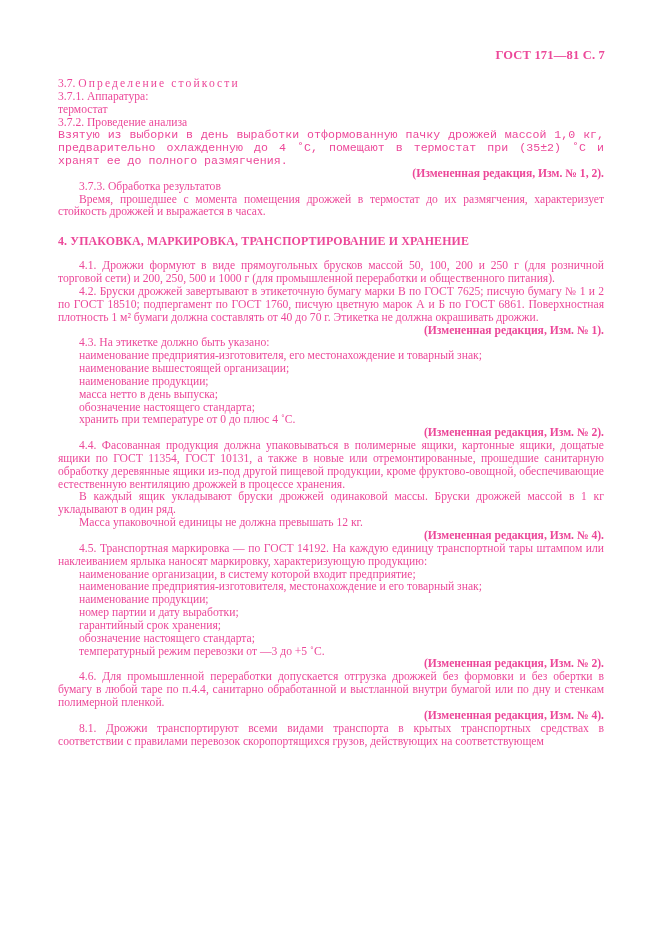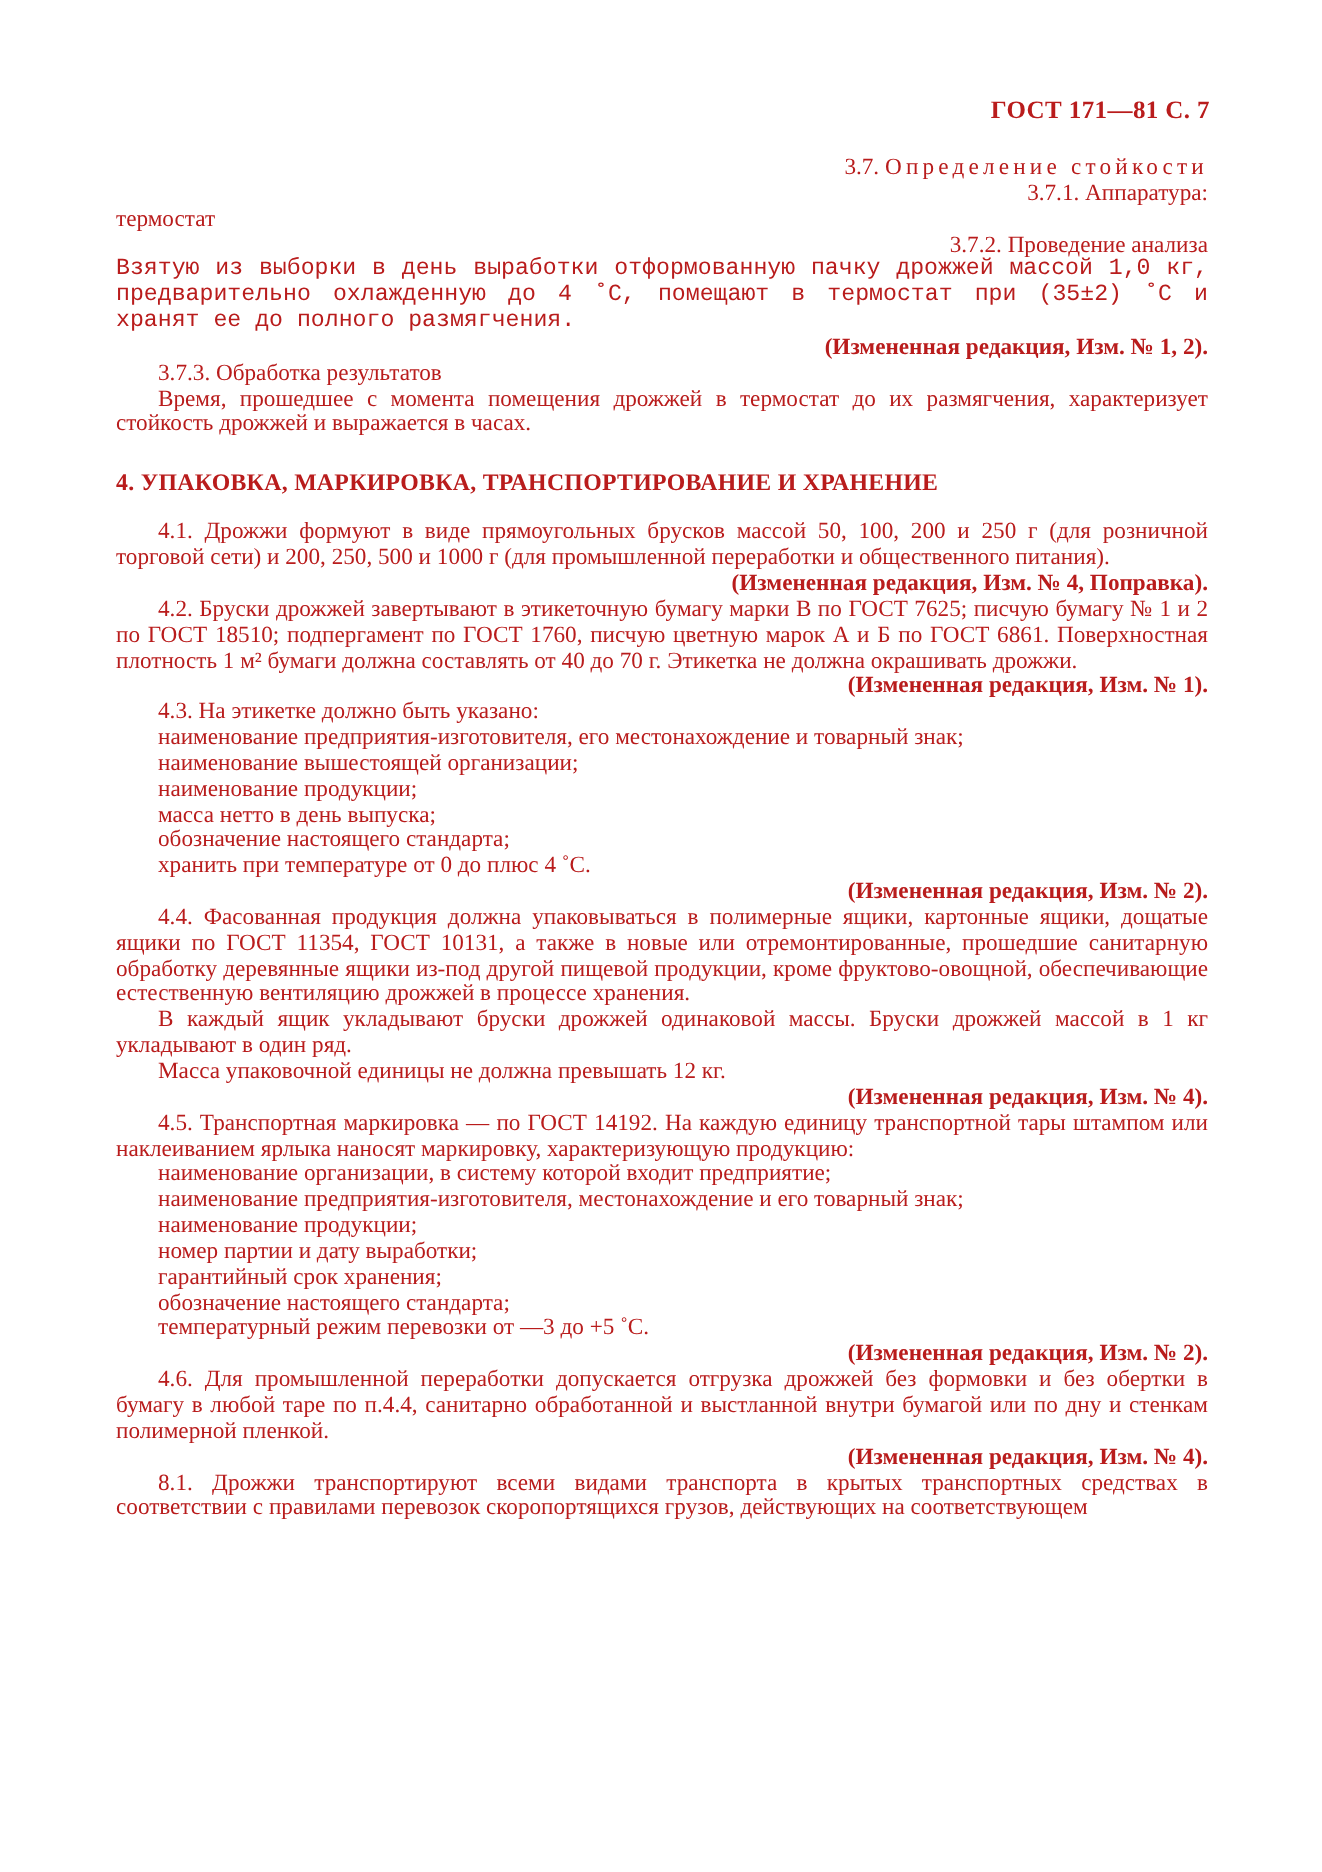--- a/index.html
+++ b/index.html
@@ -8,21 +8,21 @@
     padding: 0;
     background: #ffffff;
   }
   .page {
     position: relative;
     width: 661px;
     height: 936px;
     background: #ffffff;
     overflow: hidden;
     font-family: "Liberation Serif", "DejaVu Serif", serif;
-    color: #b91c1c;
+    color: #ec4899;
     -webkit-font-smoothing: antialiased;
   }
   .page-header {
     position: absolute;
     top: 48px;
     left: 58px;
     right: 56px;
     text-align: right;
     font-weight: bold;
     font-size: 12.5px;
@@ -54,21 +54,21 @@
     text-indent: 0;
     padding-left: 21px;
     text-align: left;
   }
   .plainline {
     text-align: left;
     text-indent: 0;
   }
   .subhead {
     text-indent: 0;
-    text-align: right;
+    text-align: left;
   }
   .spaced {
     letter-spacing: 2.1px;
   }
   .amend {
     font-weight: bold;
     text-indent: 21px;
     text-align: right;
   }
   .section-title {
@@ -103,21 +103,20 @@
 
     <p class="blk listline">3.7.3.  Обработка результатов</p>
 
     <p class="blk indent">Время, прошедшее с момента помещения дрожжей в термостат до их размягчения, характеризует стойкость дрожжей и выражается в часах.</p>
 
     <p class="section-title">4.  УПАКОВКА, МАРКИРОВКА, ТРАНСПОРТИРОВАНИЕ И ХРАНЕНИЕ</p>
 
     <p class="blk indent">4.1.  Дрожжи формуют в виде прямоугольных брусков массой 50, 100, 200 и 250 г (для розничной торговой сети)  и 200, 250, 500 и 1000 г (для промышленной переработки и общественного питания).</p>
 
 
-    <p class="blk amend">(Измененная редакция, Изм. № 4, Поправка).</p>
 
     <p class="blk indent">4.2. Бруски дрожжей завертывают в этикеточную бумагу марки В по ГОСТ 7625; писчую бумагу № 1 и 2 по ГОСТ  18510; подпергамент по ГОСТ  1760, писчую цветную марок А и Б по ГОСТ 6861. Поверхностная плотность 1 м² бумаги должна составлять от 40 до 70 г. Этикетка не должна окрашивать дрожжи.</p>
 
     <p class="blk amend">(Измененная редакция, Изм. № 1).</p>
 
     <p class="blk listline">4.3.  На этикетке должно быть указано:</p>
 
     <p class="blk listline">наименование предприятия-изготовителя, его местонахождение и товарный знак;</p>
     <p class="blk listline">наименование вышестоящей организации;</p>
     <p class="blk listline">наименование продукции;</p>

